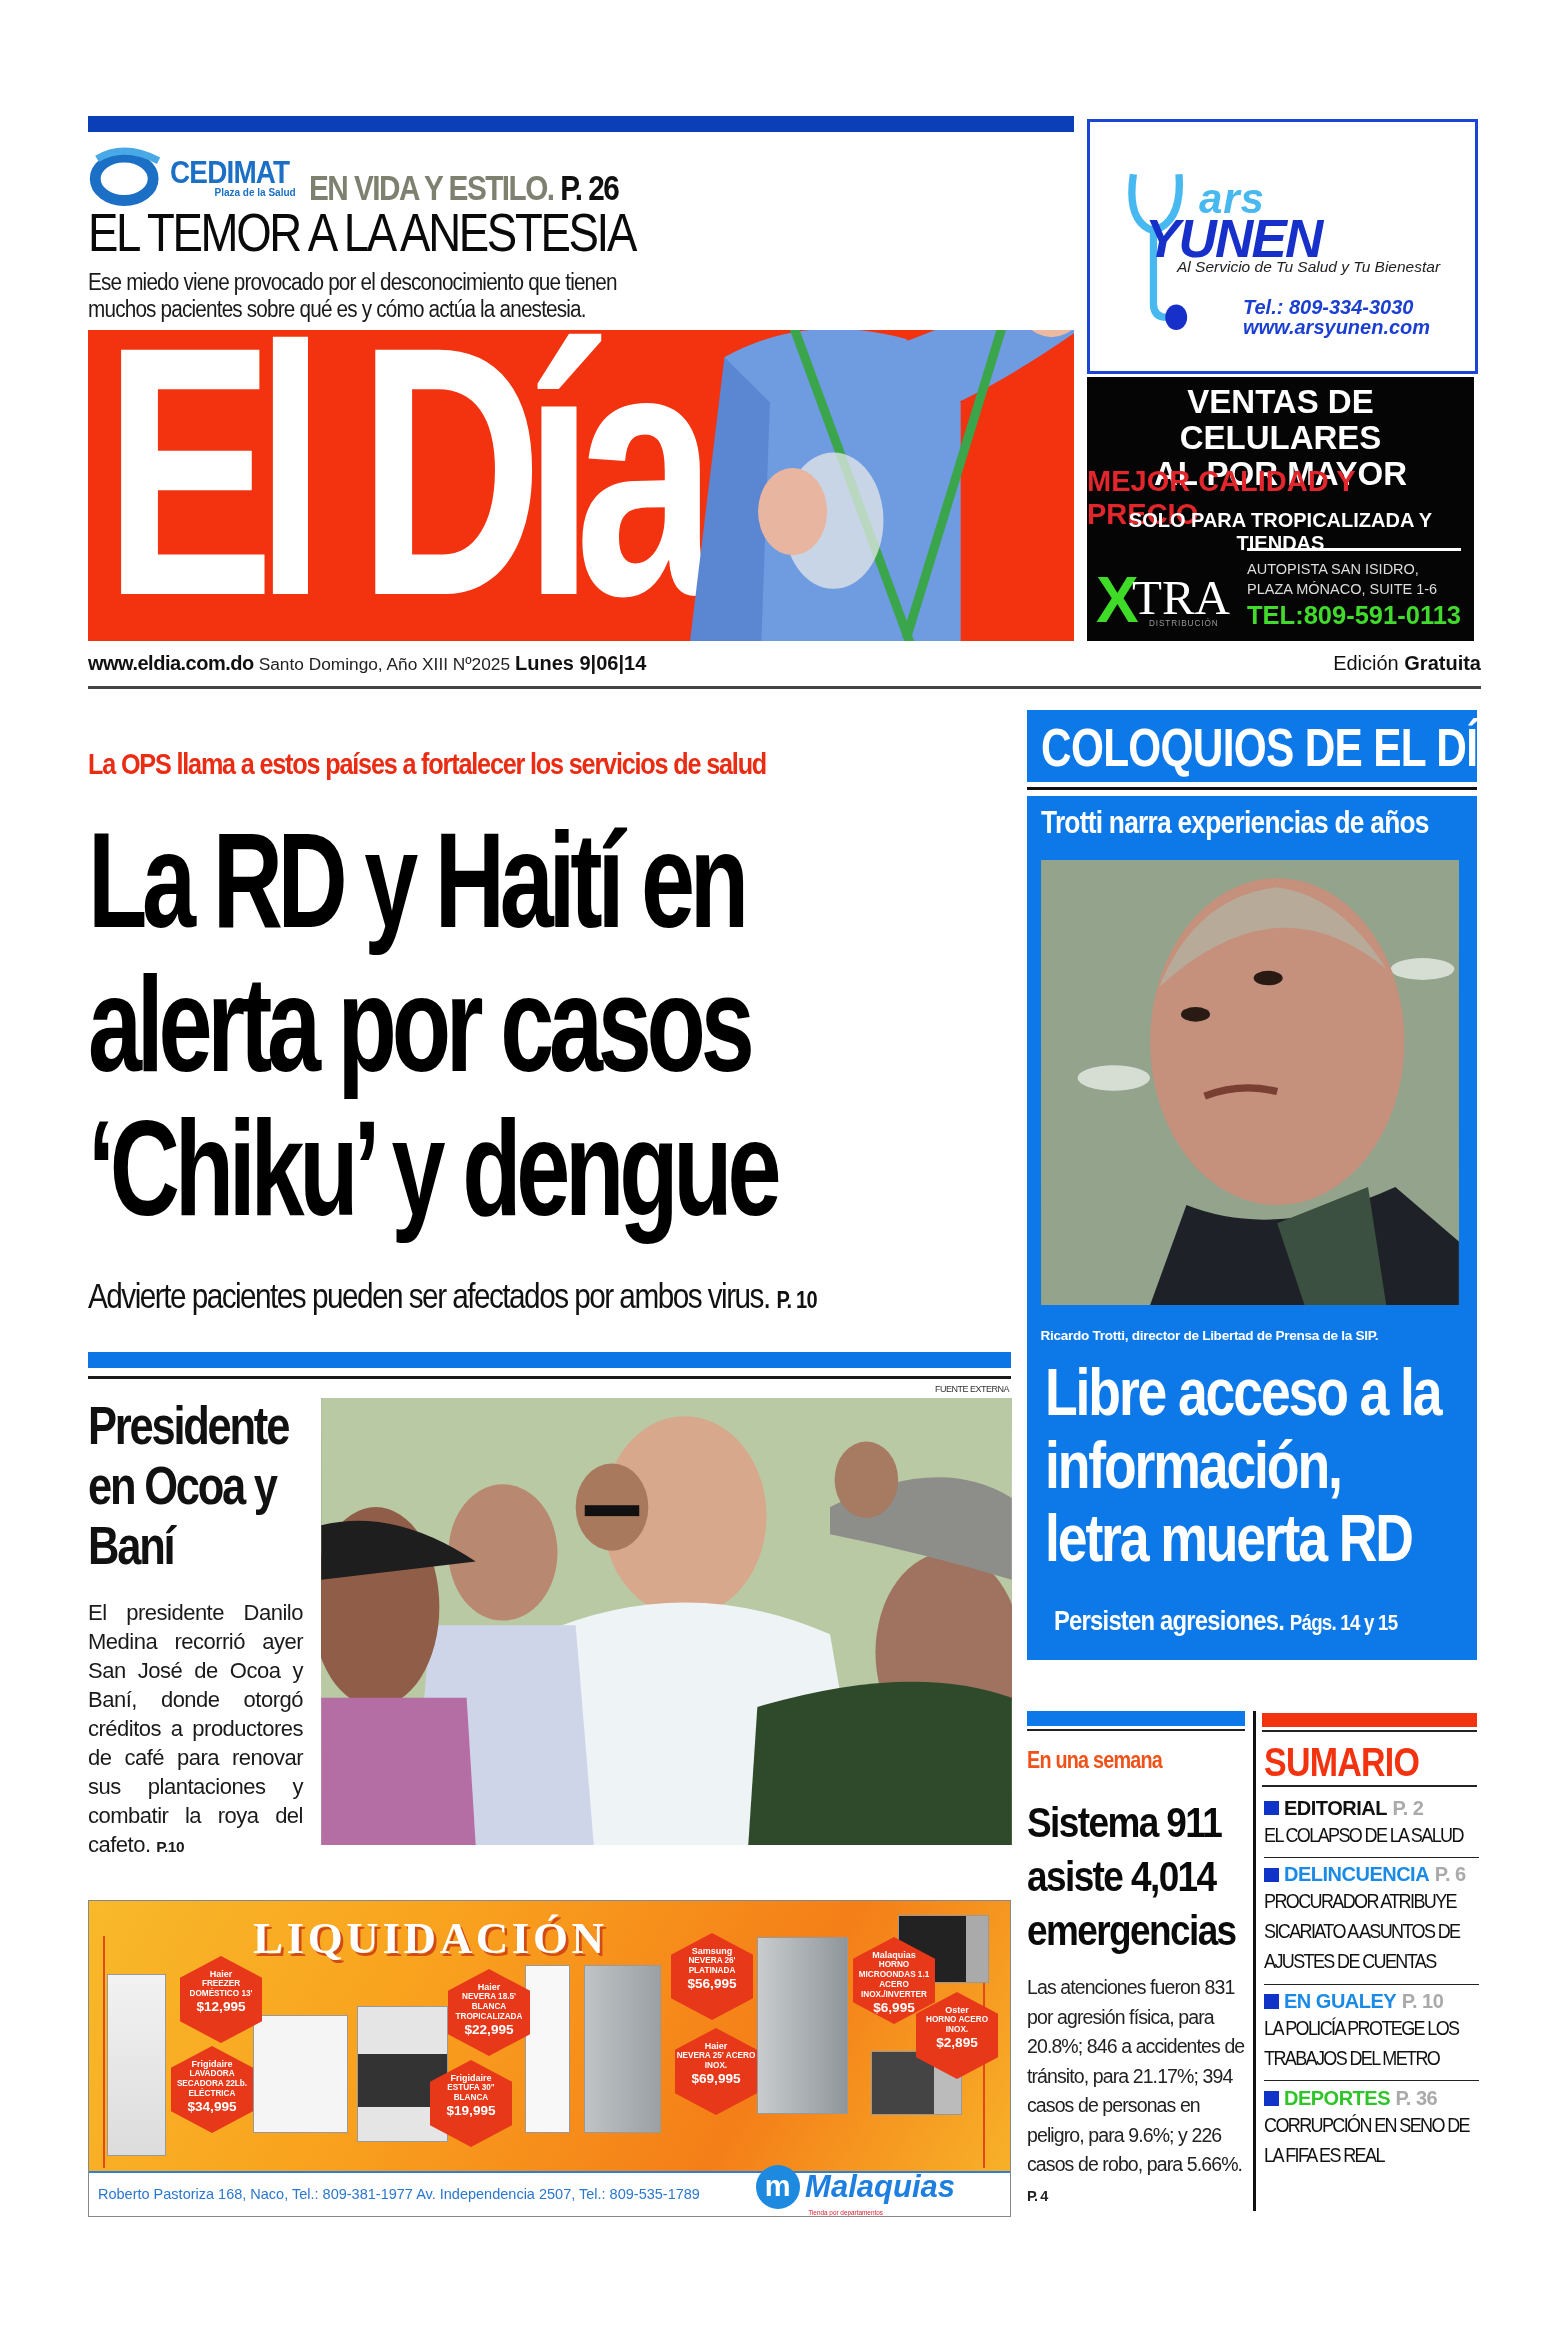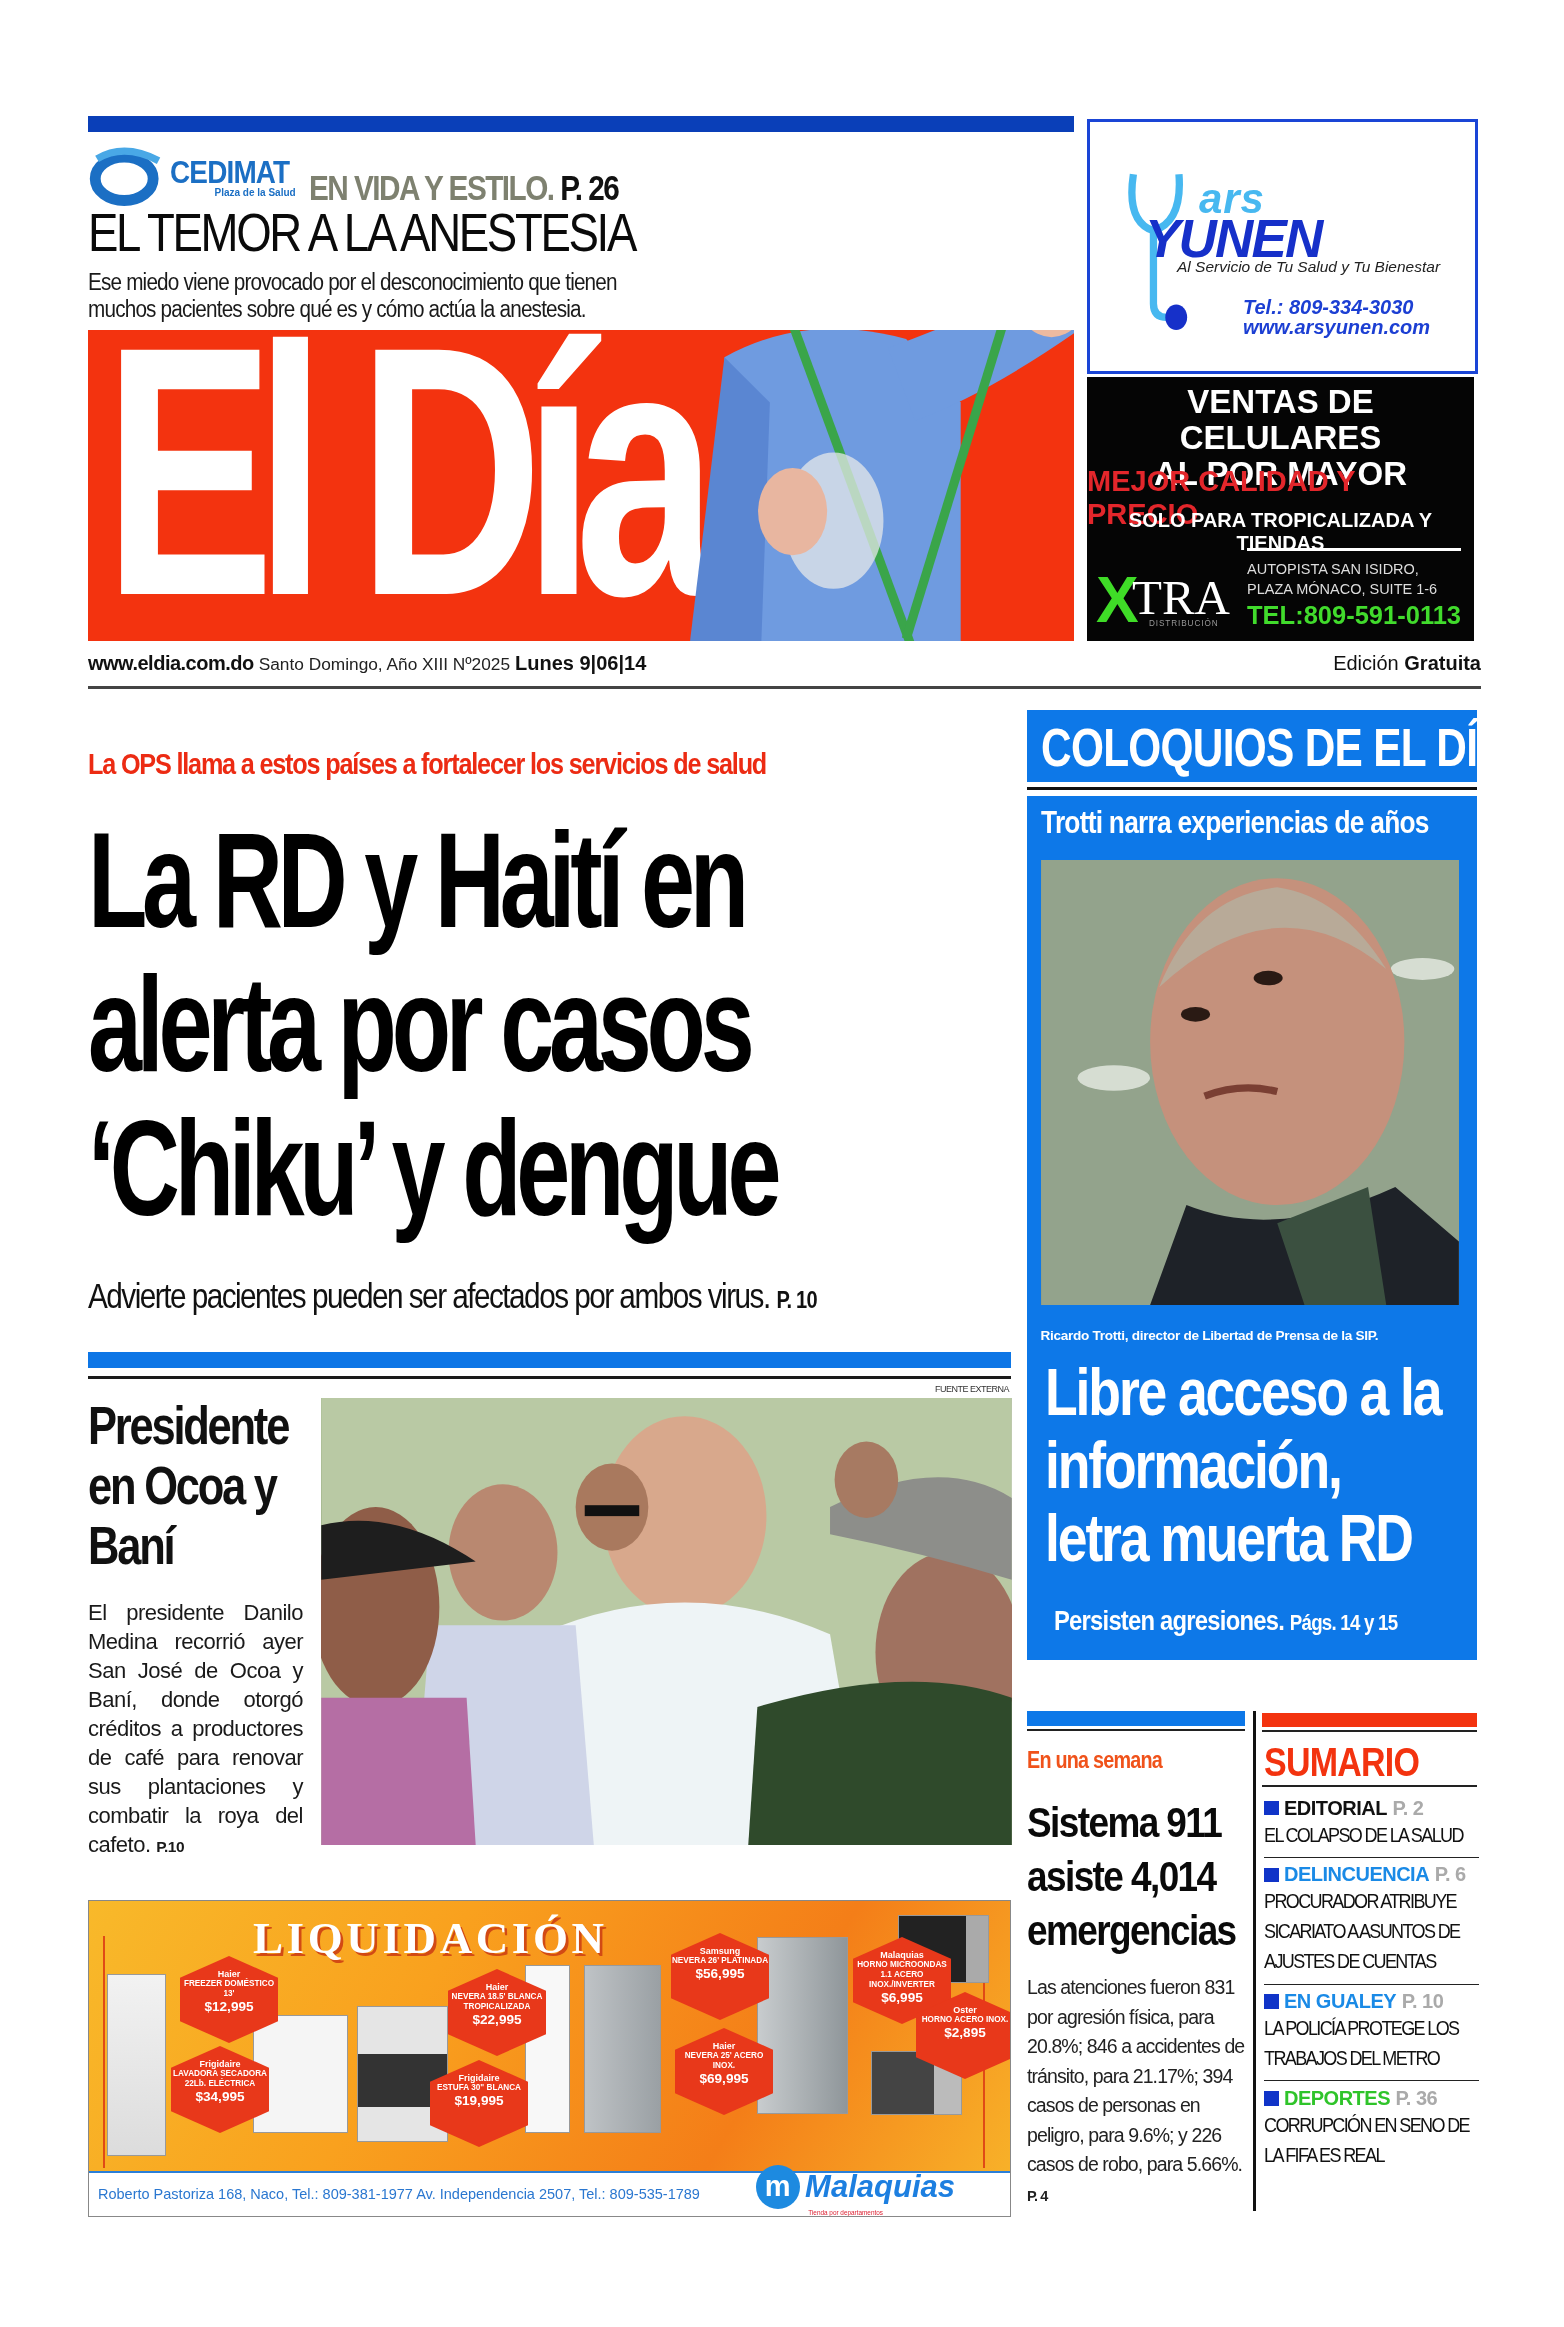--- a/index.html
+++ b/index.html
@@ -65,21 +65,21 @@
   #pres-headline { left: 88px; top: 1396px; width: 236px; font-weight: bold; font-size: 53px; line-height: 60px; letter-spacing: -2.7px; transform: scaleX(0.82); transform-origin: left top; }
   #pres-body { left: 88px; top: 1598px; width: 215px; font-size: 22px; line-height: 29px; text-align: justify; color: #1a1a1a; letter-spacing: -0.5px; }
   #pres-body b { font-size: 15.5px; }
   #photo-credit { left: 900px; top: 1384px; width: 109px; text-align: right; font-size: 9px; color: #333; letter-spacing: -0.5px; }
   #pres-photo { left: 321px; top: 1398px; width: 691px; height: 447px; background: linear-gradient(160deg,#9fb98a 0%, #6d8a58 20%, #c9ccc4 40%, #e9eef0 55%, #6e7b5a 75%, #314a2d 100%); overflow: hidden; }
 
   
   #ad-malaquias { left: 88px; top: 1900px; width: 923px; height: 317px; border: 0.9px solid #888; background: linear-gradient(120deg,#f8b92a 0%,#f9a11e 35%,#f47e18 70%,#f8b52a 100%); overflow: hidden; }
   #liq-title { position: absolute; left: 164px; top: 11px; font-weight: bold; font-size: 45px; color: #fff; letter-spacing: 3.6px; text-shadow: 2.7px 2.7px 0 #d24a14; font-family: "Liberation Serif", serif; }
   #liq-frame { position: absolute; left: 13.6px; top: 35px; width: 882px; height: 232px; border: 2.7px solid #e04a16; border-bottom: none; border-top: none; }
-  .hexprice { position: absolute; width: 98px; height: 87px; background: #e8381a; clip-path: polygon(50% 0, 100% 25%, 100% 75%, 50% 100%, 0 75%, 0 25%); color: #fff; text-align: center; font-weight: bold; font-size: 8.2px; line-height: 10px; padding-top: 12.7px; }
+  .hexprice { position: absolute; width: 82px; height: 87px; background: #e8381a; clip-path: polygon(50% 0, 100% 25%, 100% 75%, 50% 100%, 0 75%, 0 25%); color: #fff; text-align: center; font-weight: bold; font-size: 8.2px; line-height: 10px; padding-top: 12.7px; }
   .hexprice .brand { font-size: 9px; }
   .hexprice .price { font-size: 13.6px; line-height: 15.5px; }
   .appliance { position: absolute; border: 0.9px solid #999; }
   #ad-footer { position: absolute; left: 0; bottom: 0; width: 100%; height: 45px; background: #fff; border-top: 2.7px solid #2a7fd8; }
   #ad-address { position: absolute; left: 9px; top: 12.7px; font-size: 14.5px; color: #2a77d0; white-space: nowrap; }
   #mal-logo { position: absolute; right: 55px; bottom: 7.3px; display: flex; align-items: center; gap: 5.5px; }
   #mal-circle { width: 44px; height: 44px; border-radius: 50%; background: #1d8ae0; color: #fff; font-weight: bold; font-size: 29px; text-align: center; line-height: 42px; }
   #mal-name { font-weight: bold; font-style: italic; font-size: 31px; color: #1d7fe0; }
   #mal-tag { position: absolute; right: 127px; bottom: 0; font-size: 6.4px; color: #d23; }
 

